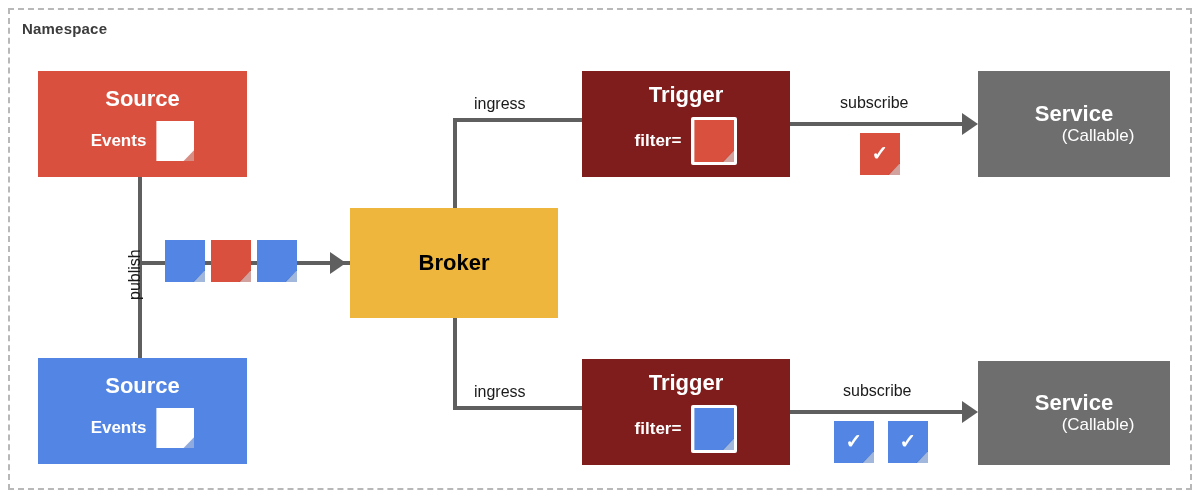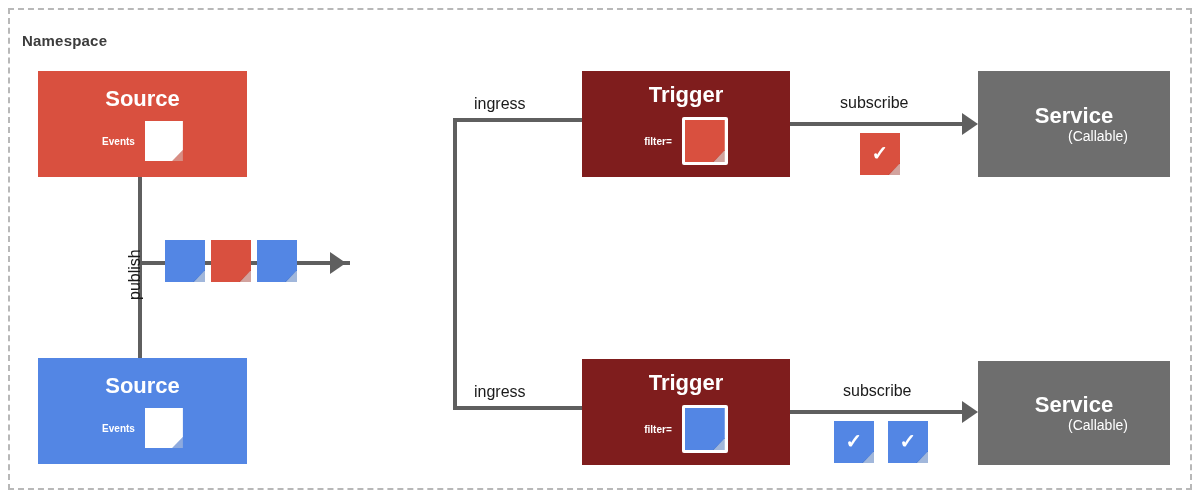--- a/index.html
+++ b/index.html
@@ -4,42 +4,42 @@
 <style>
   html,body{margin:0;padding:0;background:#ffffff;}
   body{width:1200px;height:499px;font-family:"Liberation Sans",sans-serif;}
   #canvas{position:relative;width:1200px;height:499px;overflow:hidden;background:#fff;}
 
   .namespace-border{
     position:absolute;left:8px;top:8px;width:1184px;height:482px;
     border:2px dashed #b8b8b8;box-sizing:border-box;
   }
   .namespace-label{
-    position:absolute;left:22px;top:32px;
+    position:absolute;left:22px;top:20px;
     font-size:15px;font-weight:bold;color:#3c3c3c;letter-spacing:.2px;
   }
 
   
   .box{position:absolute;box-sizing:border-box;display:flex;flex-direction:column;
        align-items:center;justify-content:center;}
   .box .title{font-size:22px;font-weight:bold;line-height:1.1;}
-  .box .sub{font-size:14px;line-height:1.2;margin-left:48px;}
+  .box .sub{font-size:17px;line-height:1.2;margin-left:48px;}
 
   .src-red{background:#d9503f;}
   .src-blue{background:#5386e4;}
   .trigger{background:#7f1d1d;}
   .service{background:#6e6e6e;}
   .broker{background:#eeb63c;}
 
   .white-t{color:#ffffff;}
   .black-t{color:#000000;}
 
   
   .inner-row{display:flex;align-items:center;justify-content:center;gap:10px;margin-top:10px;}
-  .inner-label{font-size:10px;font-weight:bold;color:#fff;}
+  .inner-label{font-size:17px;font-weight:bold;color:#fff;}
 
   
   .note{
     position:relative;display:inline-block;
   }
   .note .sheet{
     width:100%;height:100%;
     clip-path:polygon(0 0,100% 0,100% 72%,72% 100%,0 100%);
   }
   .note .fold{
@@ -152,20 +152,23 @@
     <div class="title white-t">Source</div>
     <div class="inner-row">
       <span class="inner-label">Events</span>
       <span class="note" style="width:38px;height:40px;">
         <span class="sheet" style="display:block;background:#ffffff;"></span>
         <span class="fold" style="width:11px;height:11px;background:#d6d6d6;"></span>
       </span>
     </div>
   </div>
 
+  <div class="box broker" style="left:350px;top:208px;width:208px;height:110px;">
+    <div class="title black-t">Broker</div>
+  </div>
 
   <div class="box trigger" style="left:582px;top:71px;width:208px;height:106px;">
     <div class="title white-t">Trigger</div>
     <div class="inner-row">
       <span class="inner-label">filter=</span>
       <span class="note outlined" style="width:40px;height:42px;box-sizing:content-box;">
         <span class="sheet" style="display:block;width:40px;height:42px;background:#d9503f;"></span>
         <span class="fold" style="right:3px;bottom:3px;width:12px;height:12px;background:#9c3328;"></span>
       </span>
     </div>

